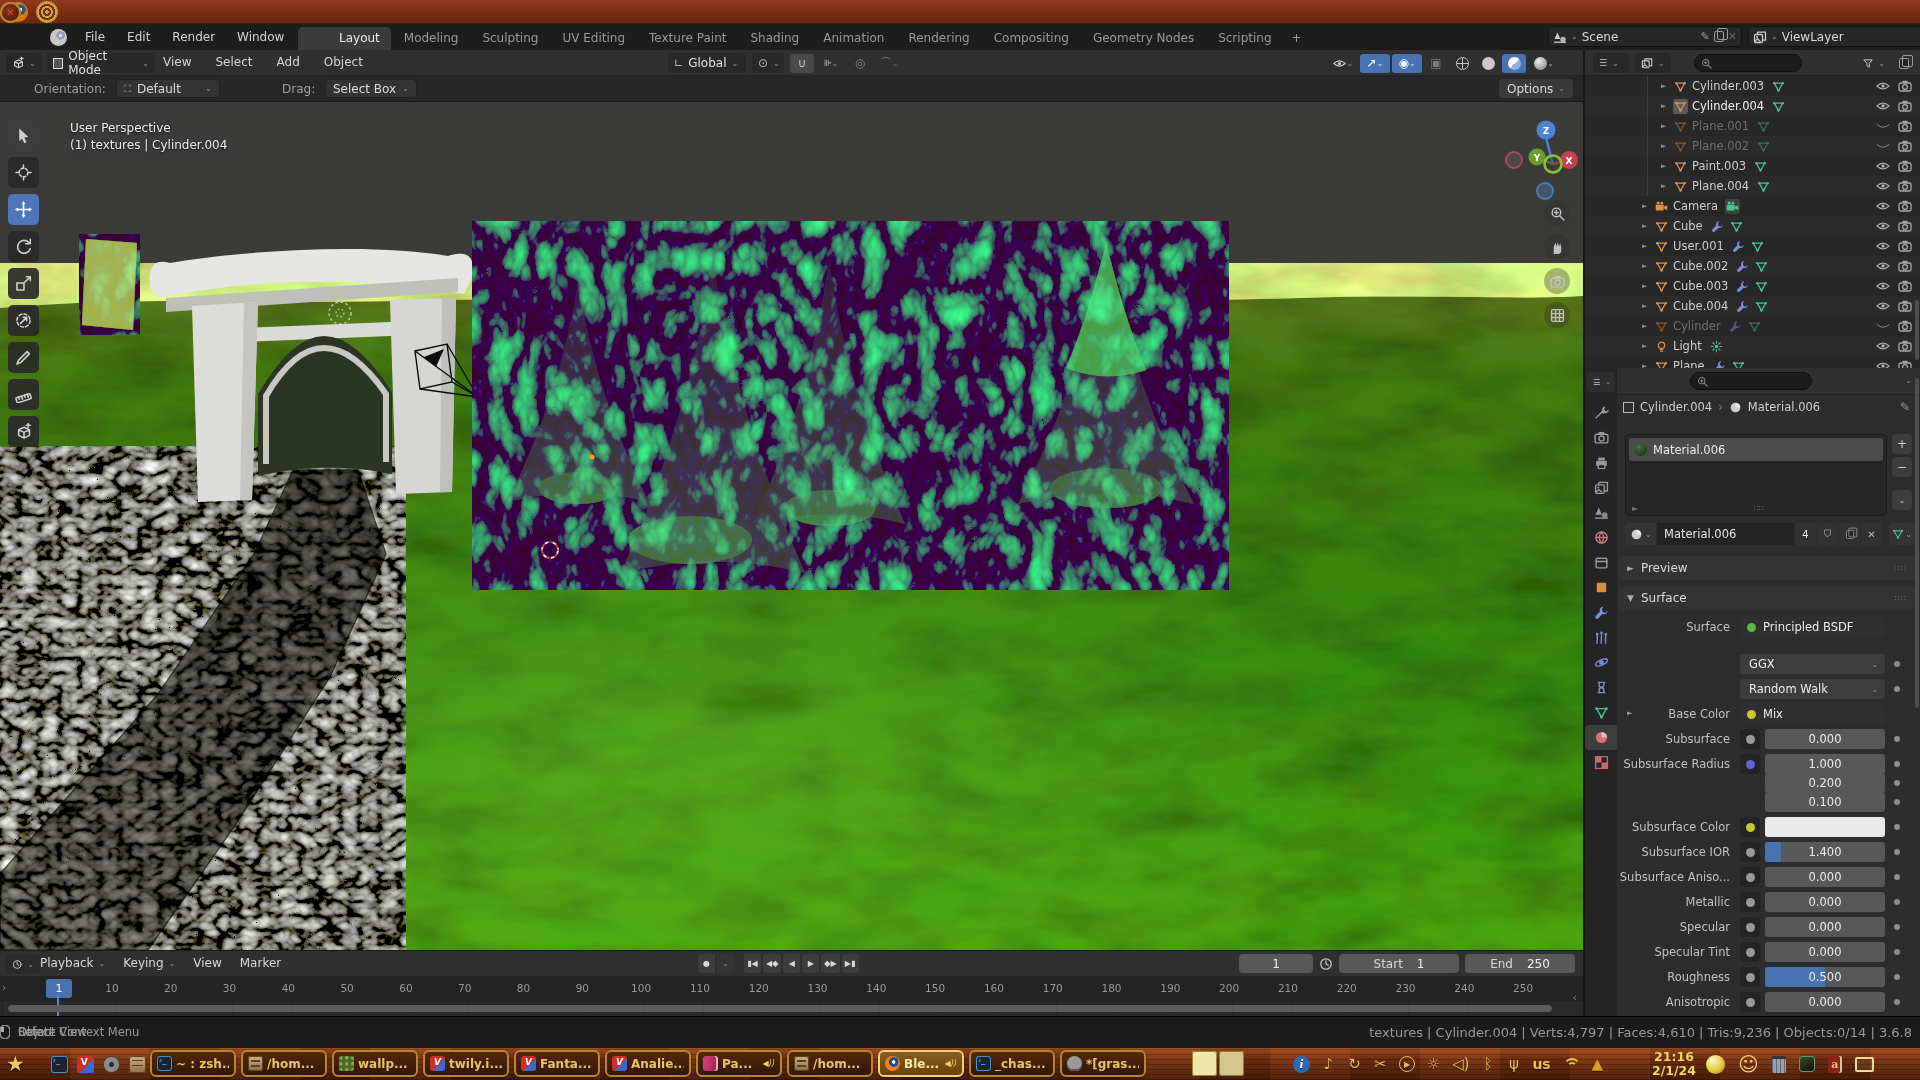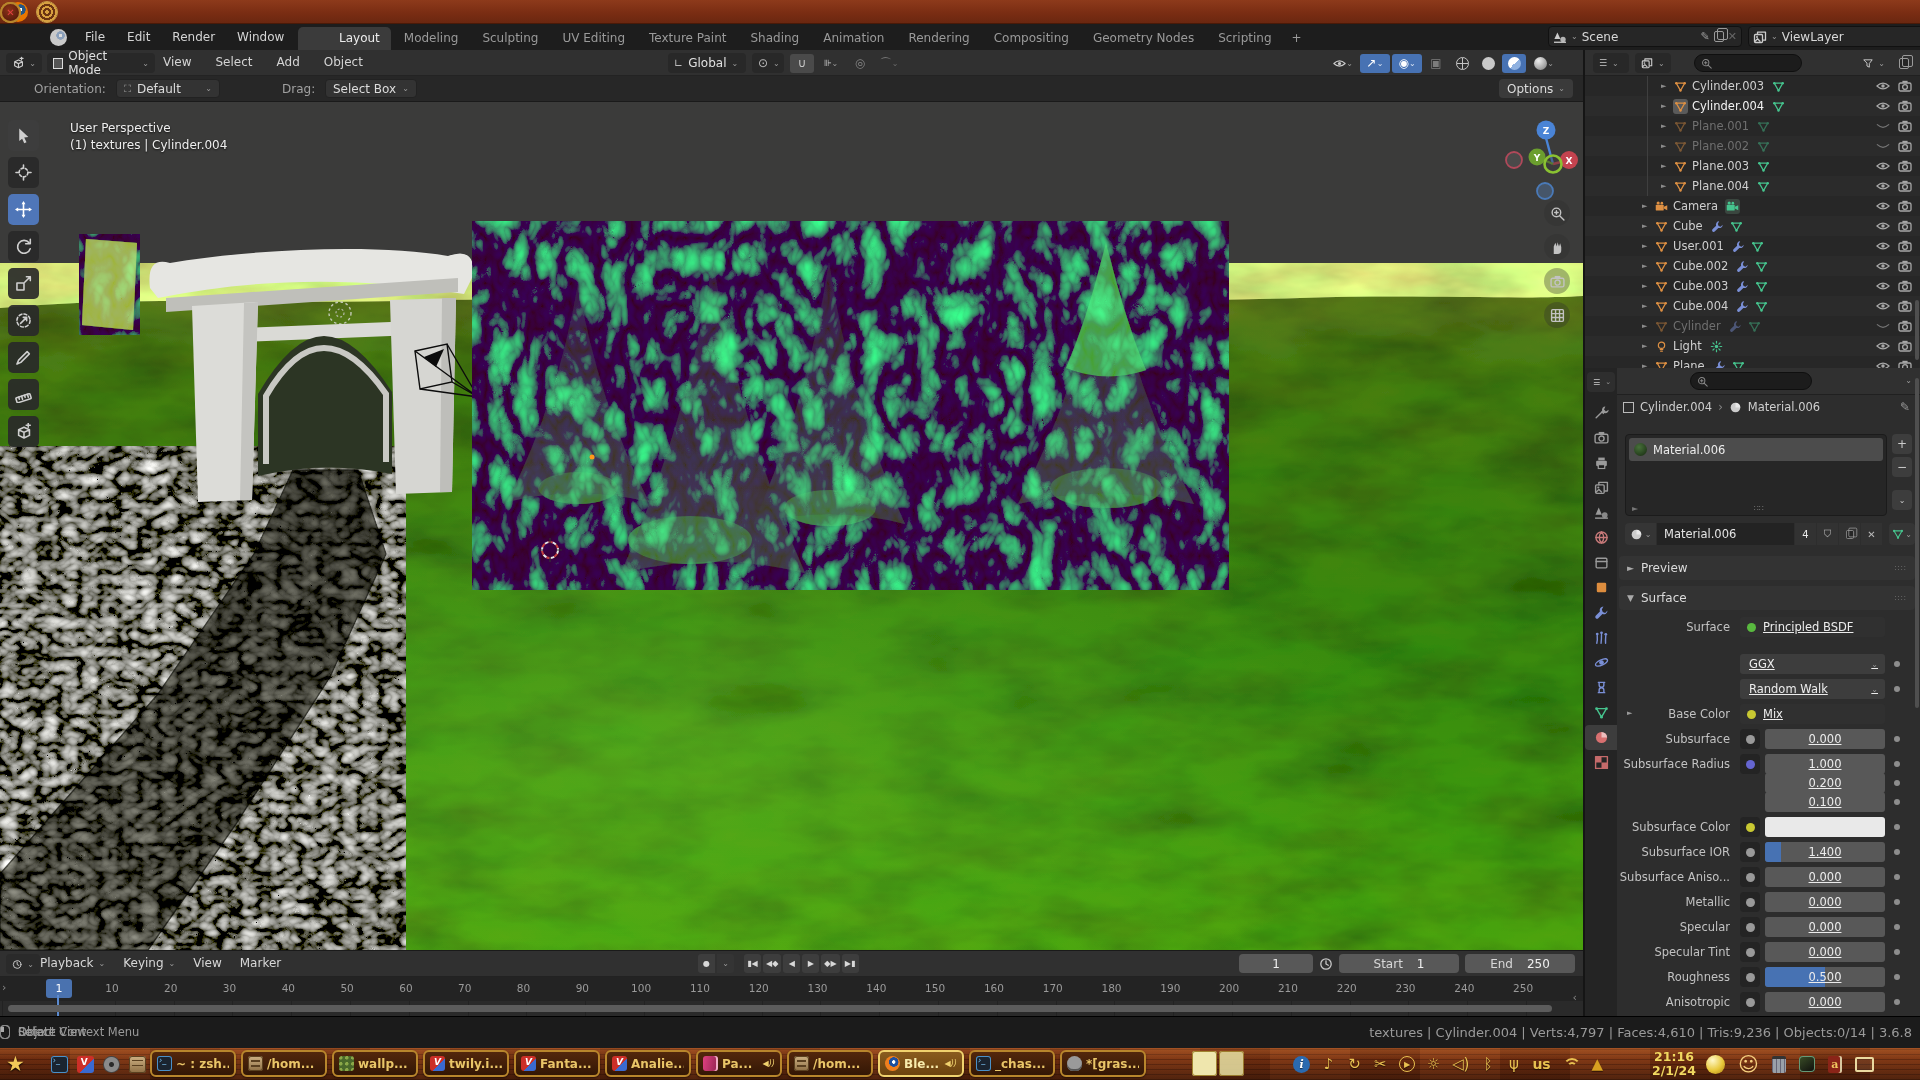--- a/index.html
+++ b/index.html
@@ -141,21 +141,21 @@
   .prow { position:relative; height:20px; margin-top:5px; }
   .prow.gap { margin-top:17px; }
   .prow.stack { margin-top:-1px; }
   .pexp { position:absolute; left:42px; top:5px; color:#999; font-size:7px; }
   .plab { position:absolute; left:32px; top:3px; width:113px; text-align:right; color:#c2c2c2; font-size:11.5px;
     white-space:nowrap; overflow:hidden; }
   .psock { position:absolute; left:155px; top:0; width:20px; height:20px; background:#242424; border-radius:4px;
     display:flex; align-items:center; justify-content:center; }
   .psock i { width:9px; height:9px; border-radius:50%; background:#999; }
   .pfield { position:absolute; left:180px; right:37px; top:0; height:20px; border-radius:3px; font-size:11.5px;
-    display:flex; align-items:center; justify-content:center; color:#ececec; overflow:hidden;text-decoration:underline; }
+    display:flex; align-items:center; justify-content:center; color:#ececec; overflow:hidden; }
   .pfield.wide { left:155px; }
   .pmenu { background:#303030; justify-content:flex-start; padding-left:7px; gap:7px; }
   .mdot { width:9px; height:9px; border-radius:50%; background:#c8c832; flex:none; }
   .psel { background:#3d3d3d; justify-content:flex-start; padding-left:9px; }
   .psel .chev { margin-left:auto; margin-right:7px; }
   .pnum { background:#585858; }
   .pnum .fill { position:absolute; left:0; top:0; bottom:0; background:#4772b3; }
   .pnum span { position:relative; }
   .pswatch { background:#e8e8e8; }
   .kdot { position:absolute; right:22px; top:7px; width:6px; height:6px; border-radius:50%; background:#8d8d8d; }
@@ -878,21 +878,21 @@
         </div>
 
         <div class="ol-row child">
           <span class="caret">►</span>
           <span class="oico typebox t-mesh">
             <svg viewBox="0 0 14 14">
               <use href="#i-mesh"></use>
             </svg>
           </span>
 
-          <span class="oname">Plane.003</span>
+          <span class="oname">Paint.003</span>
 
           <span class="oico d-mesh">
             <svg viewBox="0 0 14 14">
               <use href="#i-mesh"></use>
             </svg>
           </span>
 
           <span class="ol-right">
             <svg viewBox="0 0 16 10">
               <use href="#i-eye"></use>

